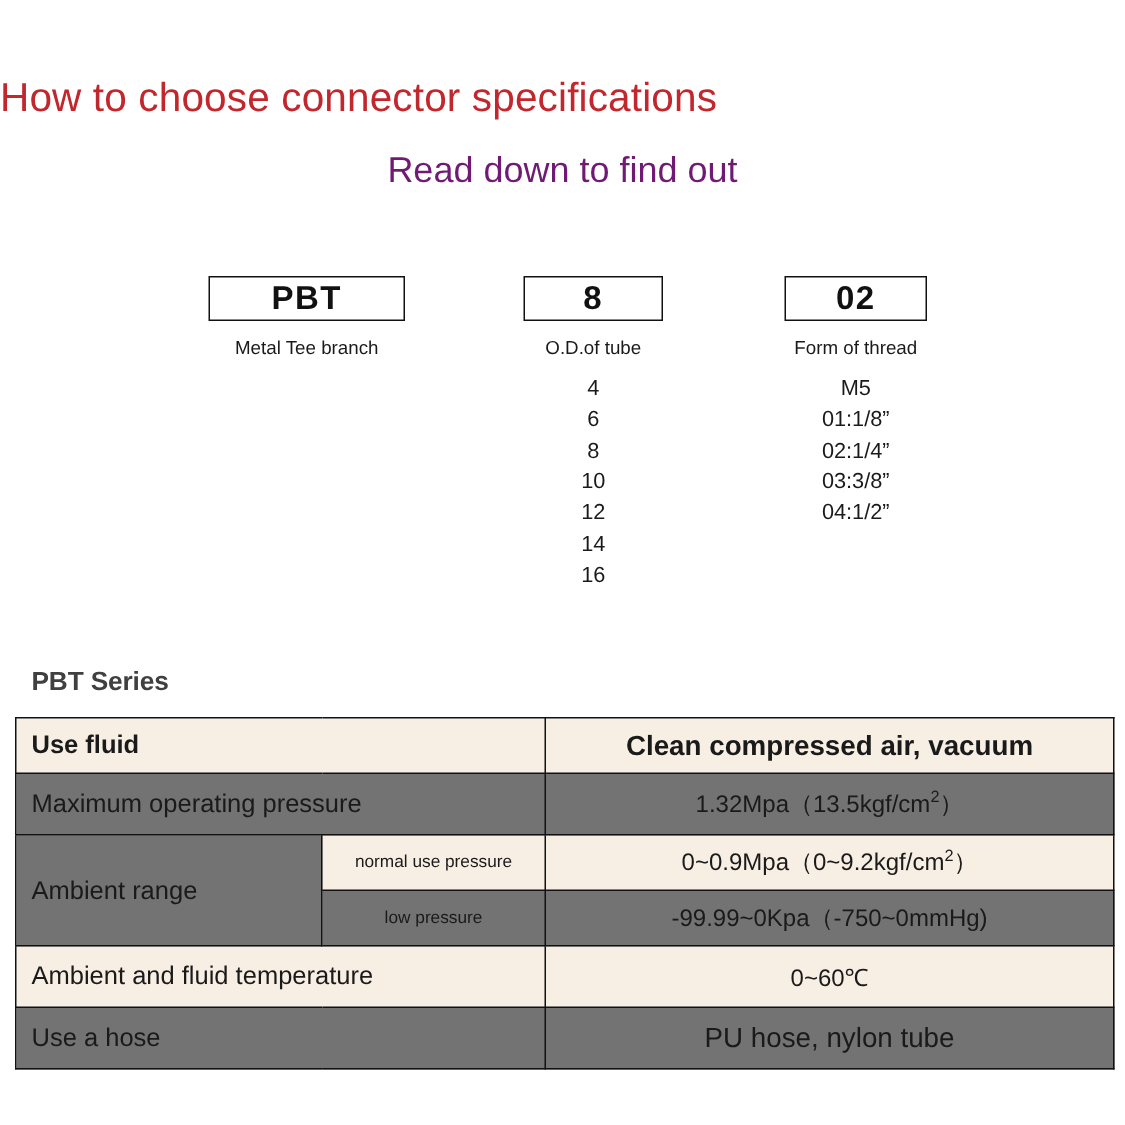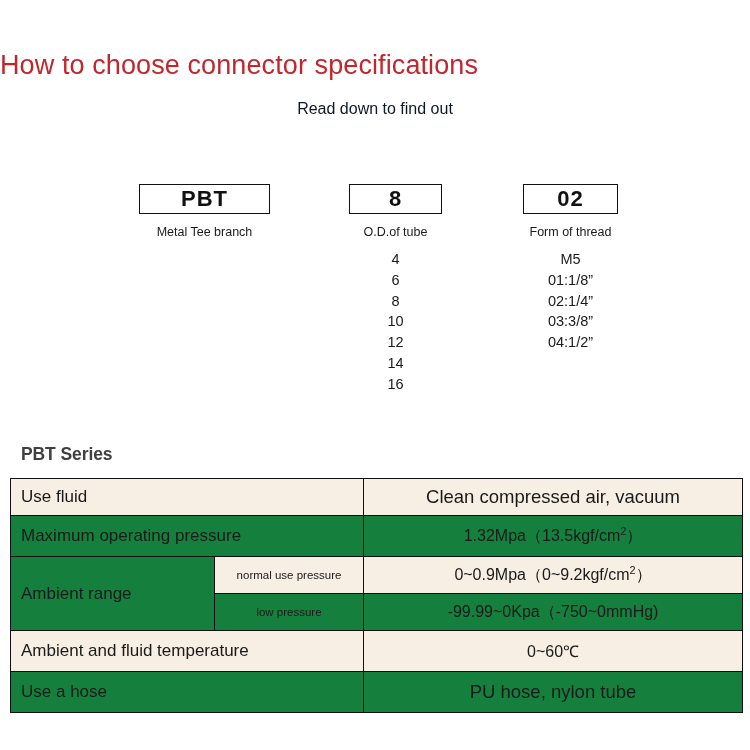--- a/index.html
+++ b/index.html
@@ -17,22 +17,22 @@
     position: absolute; left: 0; top: 50px; width: 638px;
     text-align: left;
     font-size: 27px; font-weight: 400;
     color: #c1272d;
     letter-spacing: 0.1px;
     white-space: nowrap;
   }
   .sub-title {
     position: absolute; left: 0; top: 100px; width: 750px;
     text-align: center;
-    font-size: 16px; font-weight: 400;
-    color: #0f172a;
+    font-size: 24px; font-weight: 400;
+    color: #701a75;
   }
 
   
   .code-group { position: absolute; }
   .code-box {
     border: 1.6px solid #111;
     background: #fff;
     height: 30px;
     display: flex; align-items: center; justify-content: center;
     font-weight: bold;
@@ -91,22 +91,22 @@
     font-size: 16px;
     text-align: center;
   }
   .val.big { font-size: 18.5px; }
   .sub {
     font-size: 11.5px;
     text-align: center;
     height: 37px;
   }
   .beige { background: #f7eee4; }
-  .white { background: #15803d; }
-  .r-tall { height: 37px; }
+  .white { background: #737373; }
+  .r-tall { height: 37px; font-weight: bold; }
   .r-mid  { height: 41px; }
   sup { font-size: 0.68em; vertical-align: super; line-height: 0; }
 </style>
 </head>
 <body>
 
 <div class="page">
 
   <div class="main-title">How to choose connector specifications</div>
   <div class="sub-title">Read down to find out</div>

